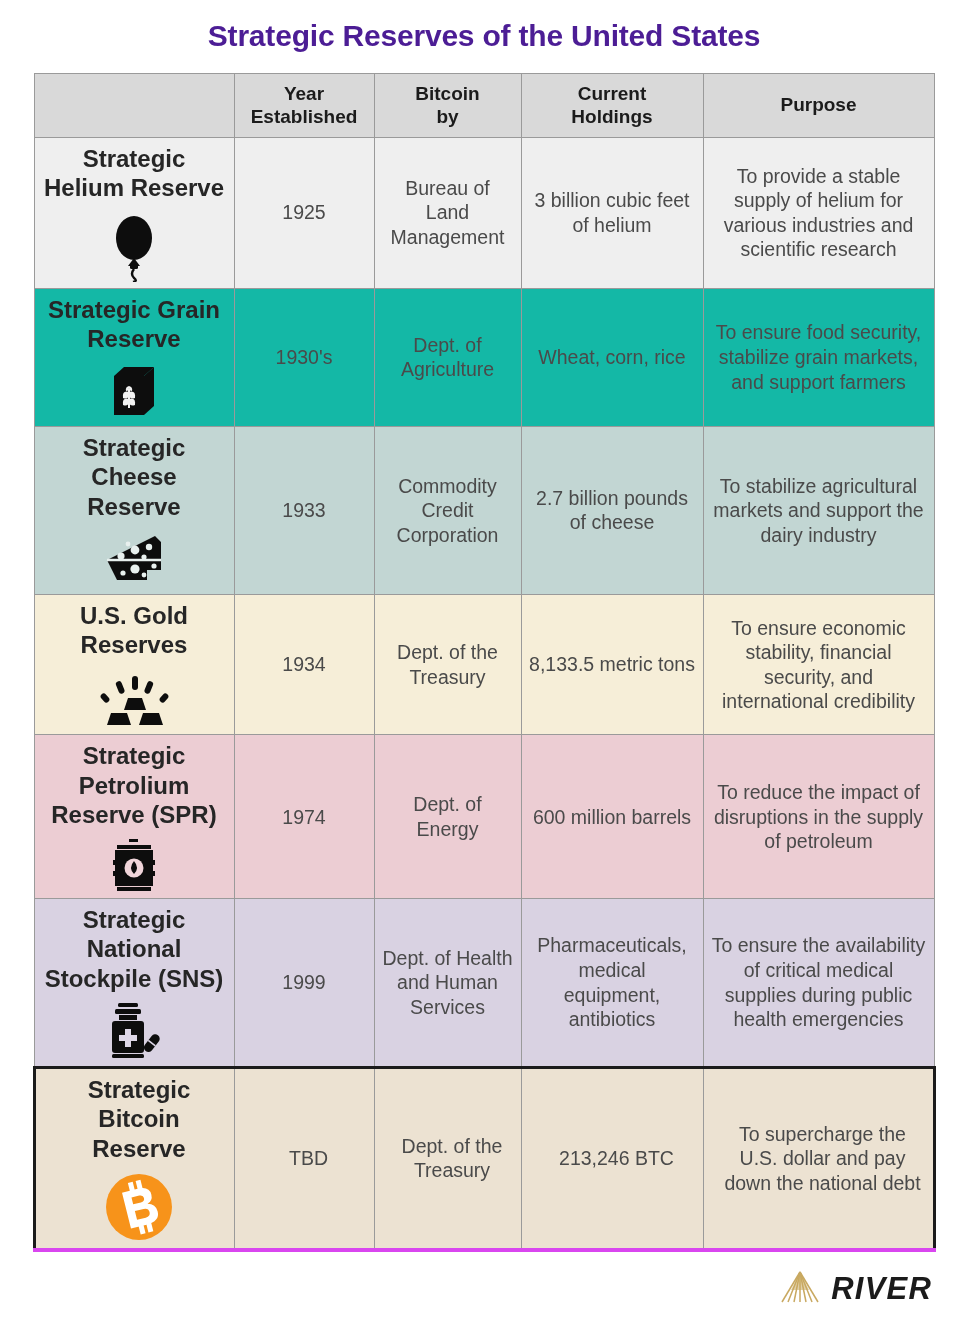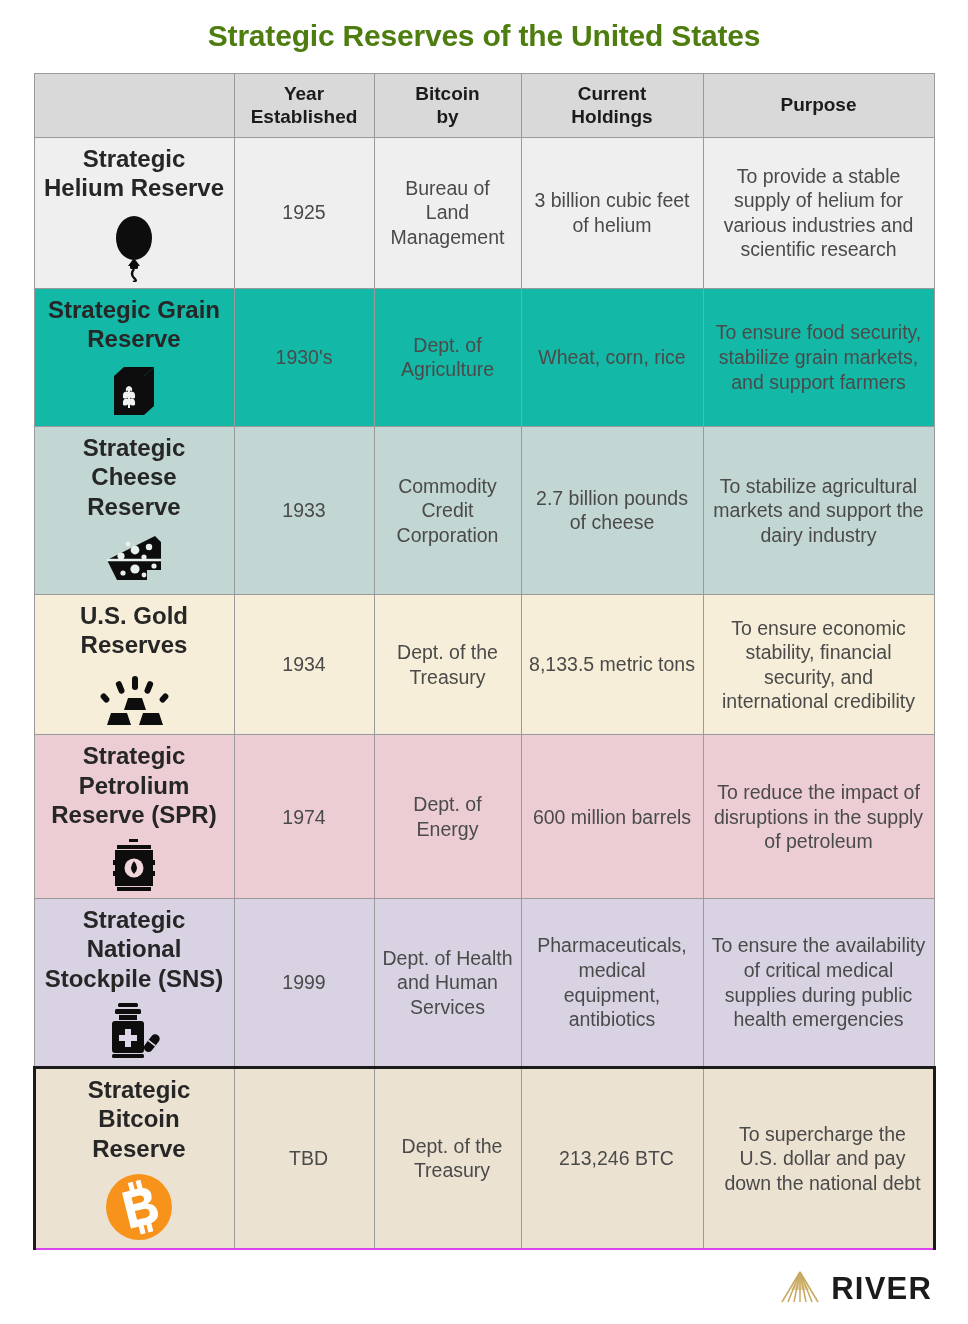--- a/index.html
+++ b/index.html
@@ -13,21 +13,21 @@
   .page {
     position: relative;
     width: 968px; height: 1324px;
     background: #ffffff;
     overflow: hidden;
   }
   .title {
     text-align: center;
     font-size: 30px;
     font-weight: bold;
-    color: #4d7c0f;
+    color: #4c1d95;
     letter-spacing: -0.2px;
     padding-top: 19px;
     padding-bottom: 14px;
     line-height: 1.1;
   }
   table.reserves {
     border-collapse: collapse;
     width: 900px;
     margin: 7px auto;
     table-layout: fixed;
@@ -83,37 +83,38 @@
   
   tr.r-helium    td { background: #efefef; }
   tr.r-grain     td { background: #14b8a6; }
   tr.r-cheese    td { background: #c2d6d3; }
   tr.r-gold      td { background: #f6eed8; }
   tr.r-petroleum td { background: #eccdd3; }
   tr.r-sns       td { background: #d9d2e2; }
   tr.r-bitcoin   td { background: #ece2d2; }
 
   
-  tr.r-bitcoin td { border-top: 3px solid #1b1b1b; border-bottom: 2px solid #d946ef; padding-left: 16px; }
+  tr.r-bitcoin td { border-top: 3px solid #1b1b1b; border-bottom: 4px solid #d946ef; padding-left: 16px; }
   tr.r-bitcoin td:first-child { border-left: 3px solid #1b1b1b; }
   tr.r-bitcoin td:last-child  { border-right: 3px solid #1b1b1b; }
 
   .footer {
     position: absolute;
     right: 36px;
     bottom: 16px;
     display: flex;
     align-items: center;
     gap: 11px;
   }
   .footer .brand-text {
     font-size: 31px;
     font-weight: bold;
     letter-spacing: 1.2px;
     color: #1b1b1b;
+    font-style: italic;
   }
 </style>
 </head>
 <body>
 
 <div class="page">
 
   <div class="title">Strategic Reserves of the United States</div>
 
   <table class="reserves">

